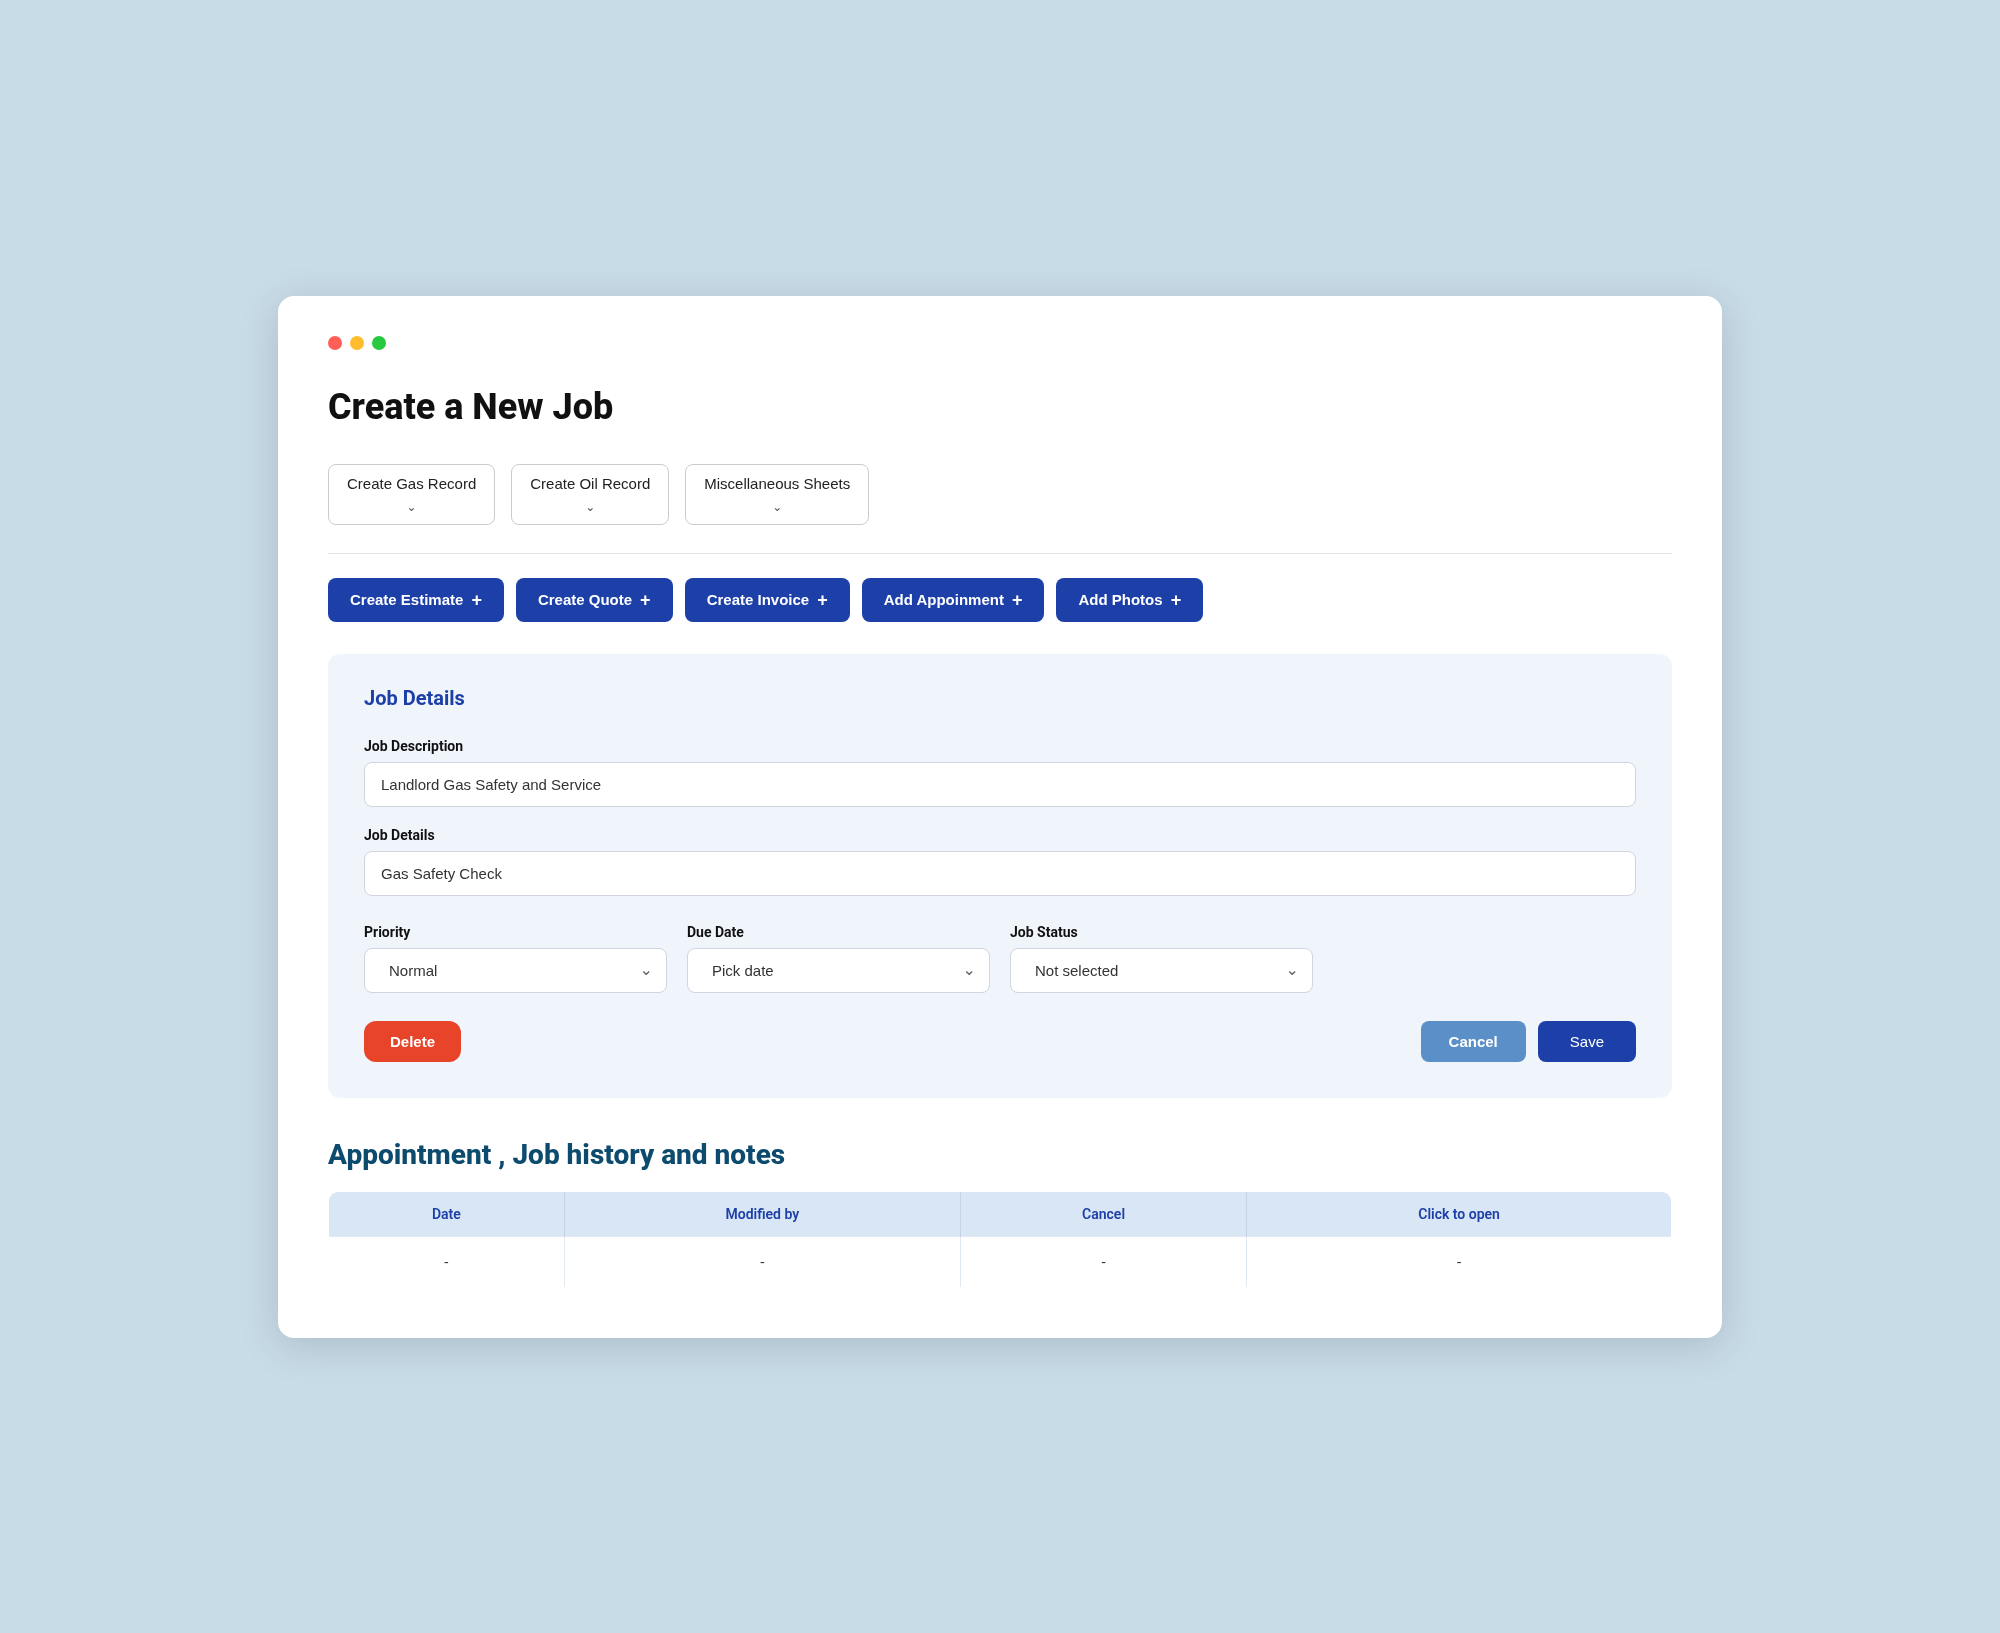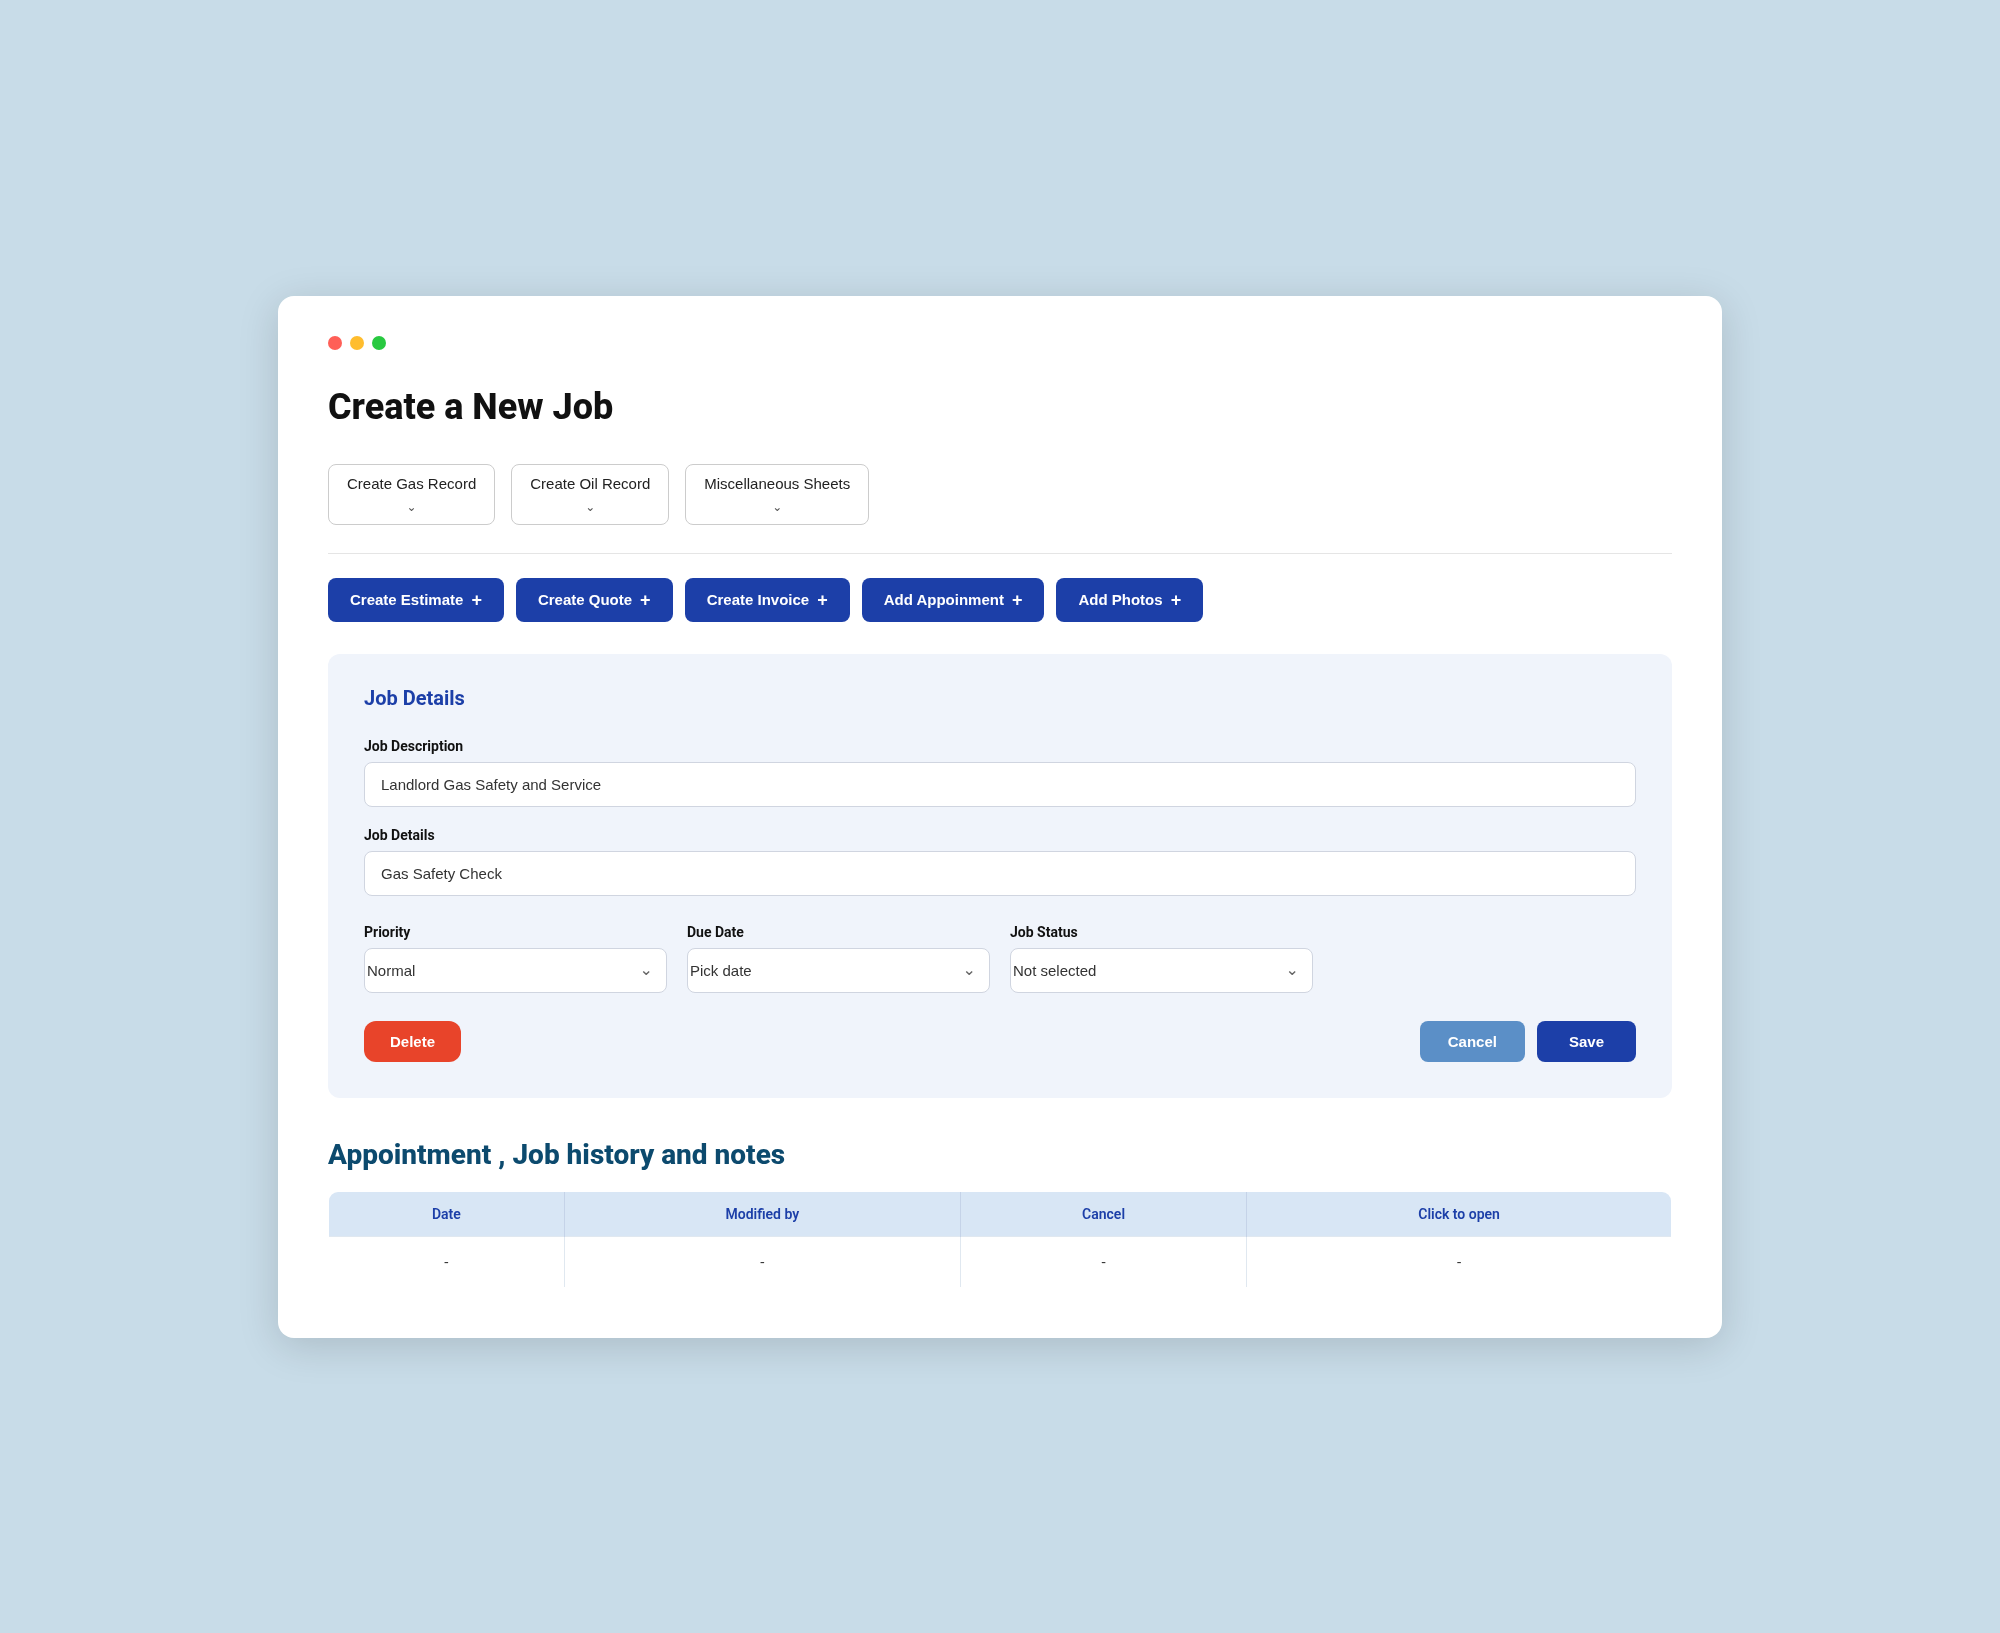--- a/index.html
+++ b/index.html
@@ -157,21 +157,21 @@
     }
 
     .select-wrapper {
       position: relative;
     }
 
     .select-wrapper select {
       width: 100%;
       border: 1.5px solid #d0d5e0;
       border-radius: 8px;
-      padding: 13px 40px 13px 2px;
+      padding: 13px 40px 13px 24px;
       font-size: 15px;
       color: #333;
       background: #fff;
       outline: none;
       appearance: none;
       -webkit-appearance: none;
       cursor: pointer;
     }
 
     .select-wrapper::after {
@@ -231,21 +231,21 @@
       cursor: pointer;
     }
 
     .btn-save {
       background: #1c3fa8;
       color: #fff;
       border: none;
       border-radius: 8px;
       padding: 12px 32px;
       font-size: 15px;
-      font-weight: 700;
+      font-weight: 400;
       cursor: pointer;
     }
 
     
     .section-title {
       font-size: 28px;
       font-weight: 800;
       color: #0c4a6e;
       margin-bottom: 20px;
     }

